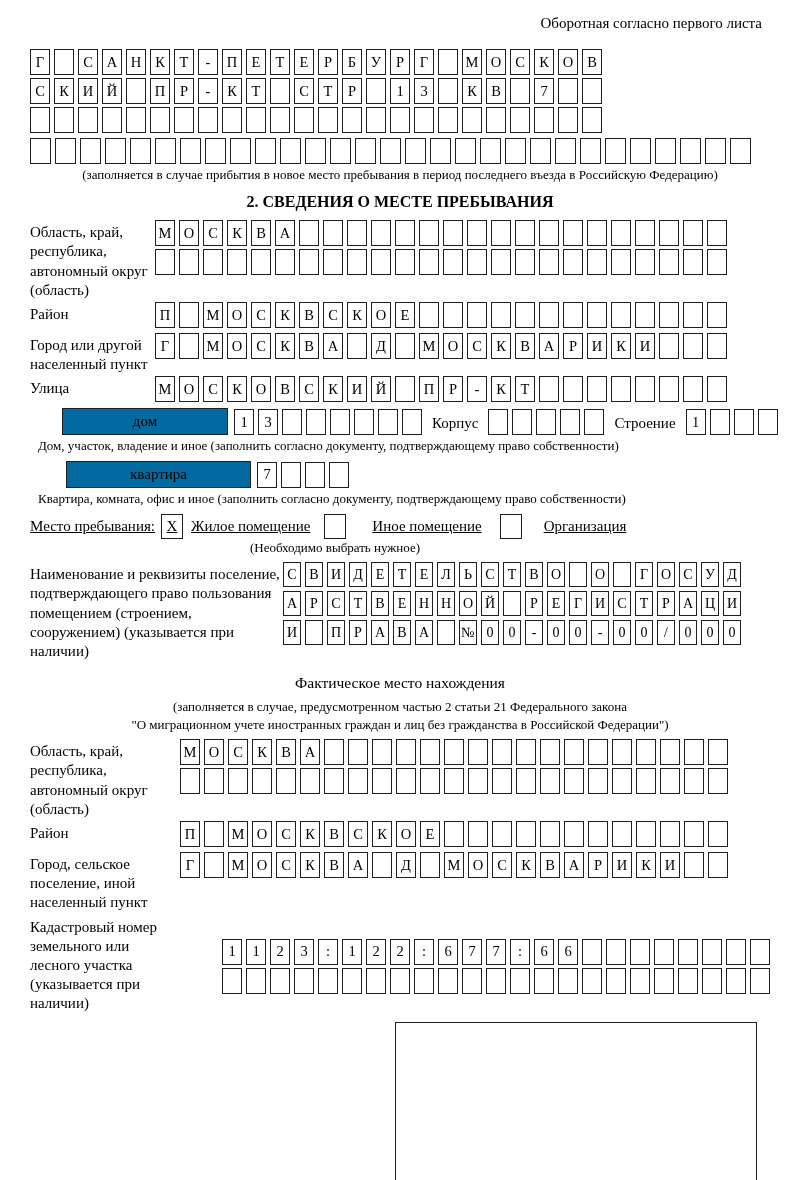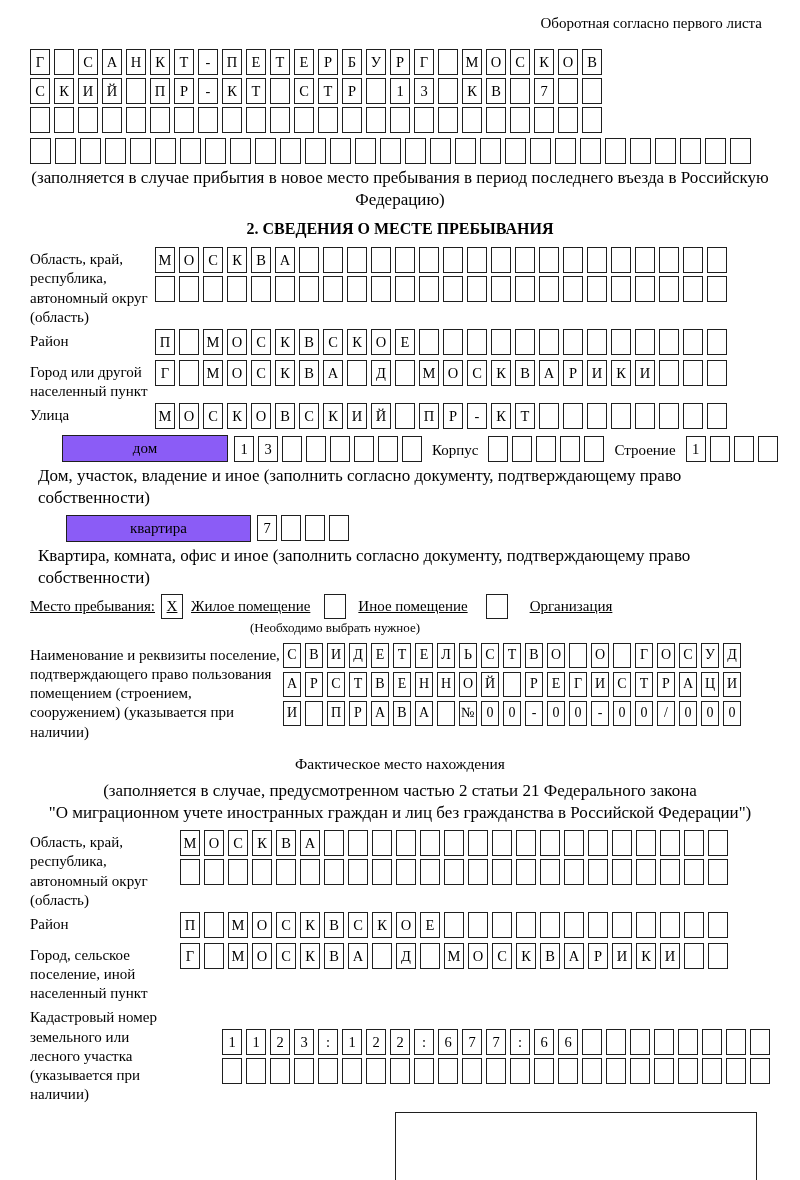--- a/index.html
+++ b/index.html
@@ -19,29 +19,29 @@
   .rows{display:flex;flex-direction:column;}
   .cells{display:flex;gap:4px;margin-bottom:3px;}
   .cell{
     width:20px;height:26px;box-sizing:border-box;border:1.4px solid #1f1f1f;
     display:flex;align-items:center;justify-content:center;
     font-size:14.5px;flex-shrink:0;background:#fff;
   }
   .cells.sm .cell{width:18px;height:25px;font-size:14px;}
   .fullrow{margin-top:1px;}
   .fullrow .cell{width:21px;}
-  .note{font-size:17px;margin:1px 0 6px 0;}
+  .note{font-size:13px;margin:1px 0 6px 0;}
   .center{text-align:center;}
   .note-left{margin-left:8px;}
   .sec-title{text-align:center;font-weight:bold;font-size:16px;margin:8px 0 8px 0;}
   .sub-title{text-align:center;font-weight:normal;font-size:15.5px;margin:12px 0 6px 0;}
   .inline-row{display:flex;align-items:center;margin:3px 0 3px 0;}
   .wide-box{
     box-sizing:border-box;border:1.6px solid #1f1f1f;height:27px;
-    display:flex;align-items:center;justify-content:center;flex-shrink:0;background:#8b5cf6;
+    display:flex;align-items:center;justify-content:center;flex-shrink:0;background:#0369a1;
   }
   .dom-box{width:166px;margin-left:32px;}
   .kv-box{width:185px;margin-left:36px;}
   .inline-row .cells{margin-bottom:0;margin-left:6px;}
   .inline-lbl{margin:3px 4px 0 10px;}
   .checkbox{
     width:22px;height:25px;box-sizing:border-box;border:1.4px solid #1f1f1f;
     display:flex;align-items:center;justify-content:center;font-size:15px;flex-shrink:0;background:#fff;
   }
   .mesto-row{display:flex;align-items:center;margin-top:6px;text-decoration:underline;}
@@ -366,21 +366,21 @@
         <span class="cell"></span>
       </div>
   </div>
   <div class="note note-left">Квартира, комната, офис и иное (заполнить согласно документу, подтверждающему право собственности)</div>
 
   <div class="mesto-row">
     <span>Место пребывания:</span>
     <div class="checkbox" style="margin-left:6px;">X</div>
     <span style="margin-left:8px;">Жилое помещение</span>
     <div class="checkbox" style="margin-left:14px;"></div>
-    <span style="margin-left:12px;">Иное помещение</span>
+    <span style="margin-left:26px;">Иное помещение</span>
     <div class="checkbox" style="margin-left:18px;"></div>
     <span style="margin-left:22px;">Организация</span>
   </div>
   <div class="mesto-note">(Необходимо выбрать нужное)</div>
 
   <div class="frow">
     <div class="flabel w253">Наименование и реквизиты поселение, подтверждающего право пользования помещением (строением, сооружением) (указывается при наличии)</div>
     <div class="rows doc-rows">
       <div class="cells sm">
           <span class="cell">С</span>

